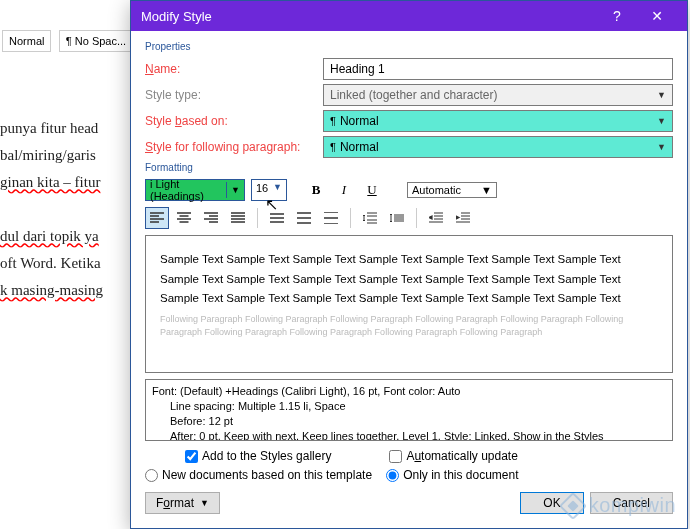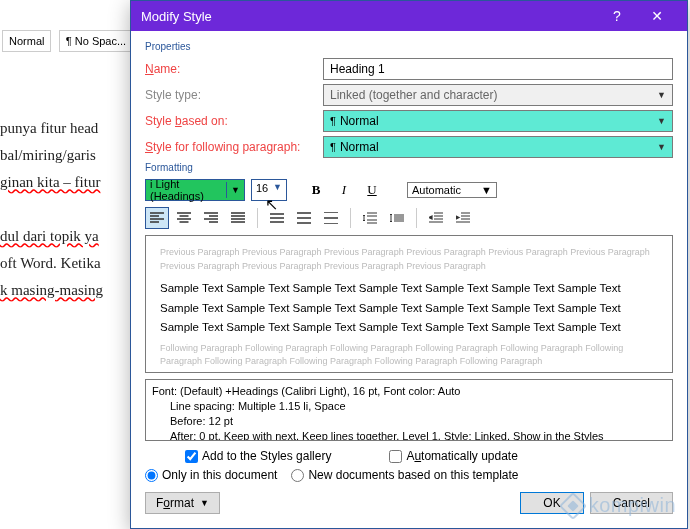--- a/index.html
+++ b/index.html
@@ -205,21 +205,20 @@
           </svg>
         </button>
       <button class="align-btn">
           <svg viewBox="0 0 14 12">
             <path d="M5 1h9M5 4h9M5 7h9M0 10h14M0 4l3 1.5L0 7z" stroke="#333" stroke-width="1.2" fill="#333"></path>
           </svg>
         </button>
     </div>
 
     <div class="preview">
-      <div class="prev-para">Previous Paragraph Previous Paragraph Previous Paragraph Previous Paragraph Previous Paragraph Previous Paragraph Previous Paragraph Previous Paragraph Previous Paragraph Previous Paragraph</div>
       <div class="sample">Sample Text Sample Text Sample Text Sample Text Sample Text Sample Text Sample Text Sample Text Sample Text Sample Text Sample Text Sample Text Sample Text Sample Text Sample Text Sample Text Sample Text Sample Text Sample Text Sample Text Sample Text</div>
       <div class="follow-para">Following Paragraph Following Paragraph Following Paragraph Following Paragraph Following Paragraph Following Paragraph Following Paragraph Following Paragraph Following Paragraph Following Paragraph</div>
     </div>
 
     <div class="desc-box">
       <div>Font: (Default) +Headings (Calibri Light), 16 pt, Font color: Auto</div>
       <div class="indent">Line spacing:  Multiple 1.15 li, Space</div>
       <div class="indent">Before:  12 pt</div>
       <div class="indent">After:  0 pt, Keep with next, Keep lines together, Level 1, Style: Linked, Show in the Styles</div>
     </div>
@@ -229,26 +228,26 @@
           <input type="checkbox" checked="" style=""> 
           <span>Add to the Styles gallery</span>
         </label>
       <label>
           <input type="checkbox" style=""> 
           <span>A<u>u</u>tomatically update</span>
         </label>
     </div>
     <div class="radio-row">
       <label>
+          <input type="radio" name="scope" style=""> 
+          <span>New documents based on this template</span>
+        </label>
+      <label>
           <input type="radio" name="scope" checked="" style=""> 
           <span>Only in this document</span>
-        </label>
-      <label>
-          <input type="radio" name="scope" style=""> 
-          <span>New documents based on this template</span>
         </label>
     </div>
 
     <div class="btn-row">
       <div class="format-drop">
         <span>F<u>o</u>rmat</span> 
           <span style="font-size:9px">▼</span>
       </div>
       <div class="spacer"></div>
       <button class="dlg-btn primary">OK</button>

